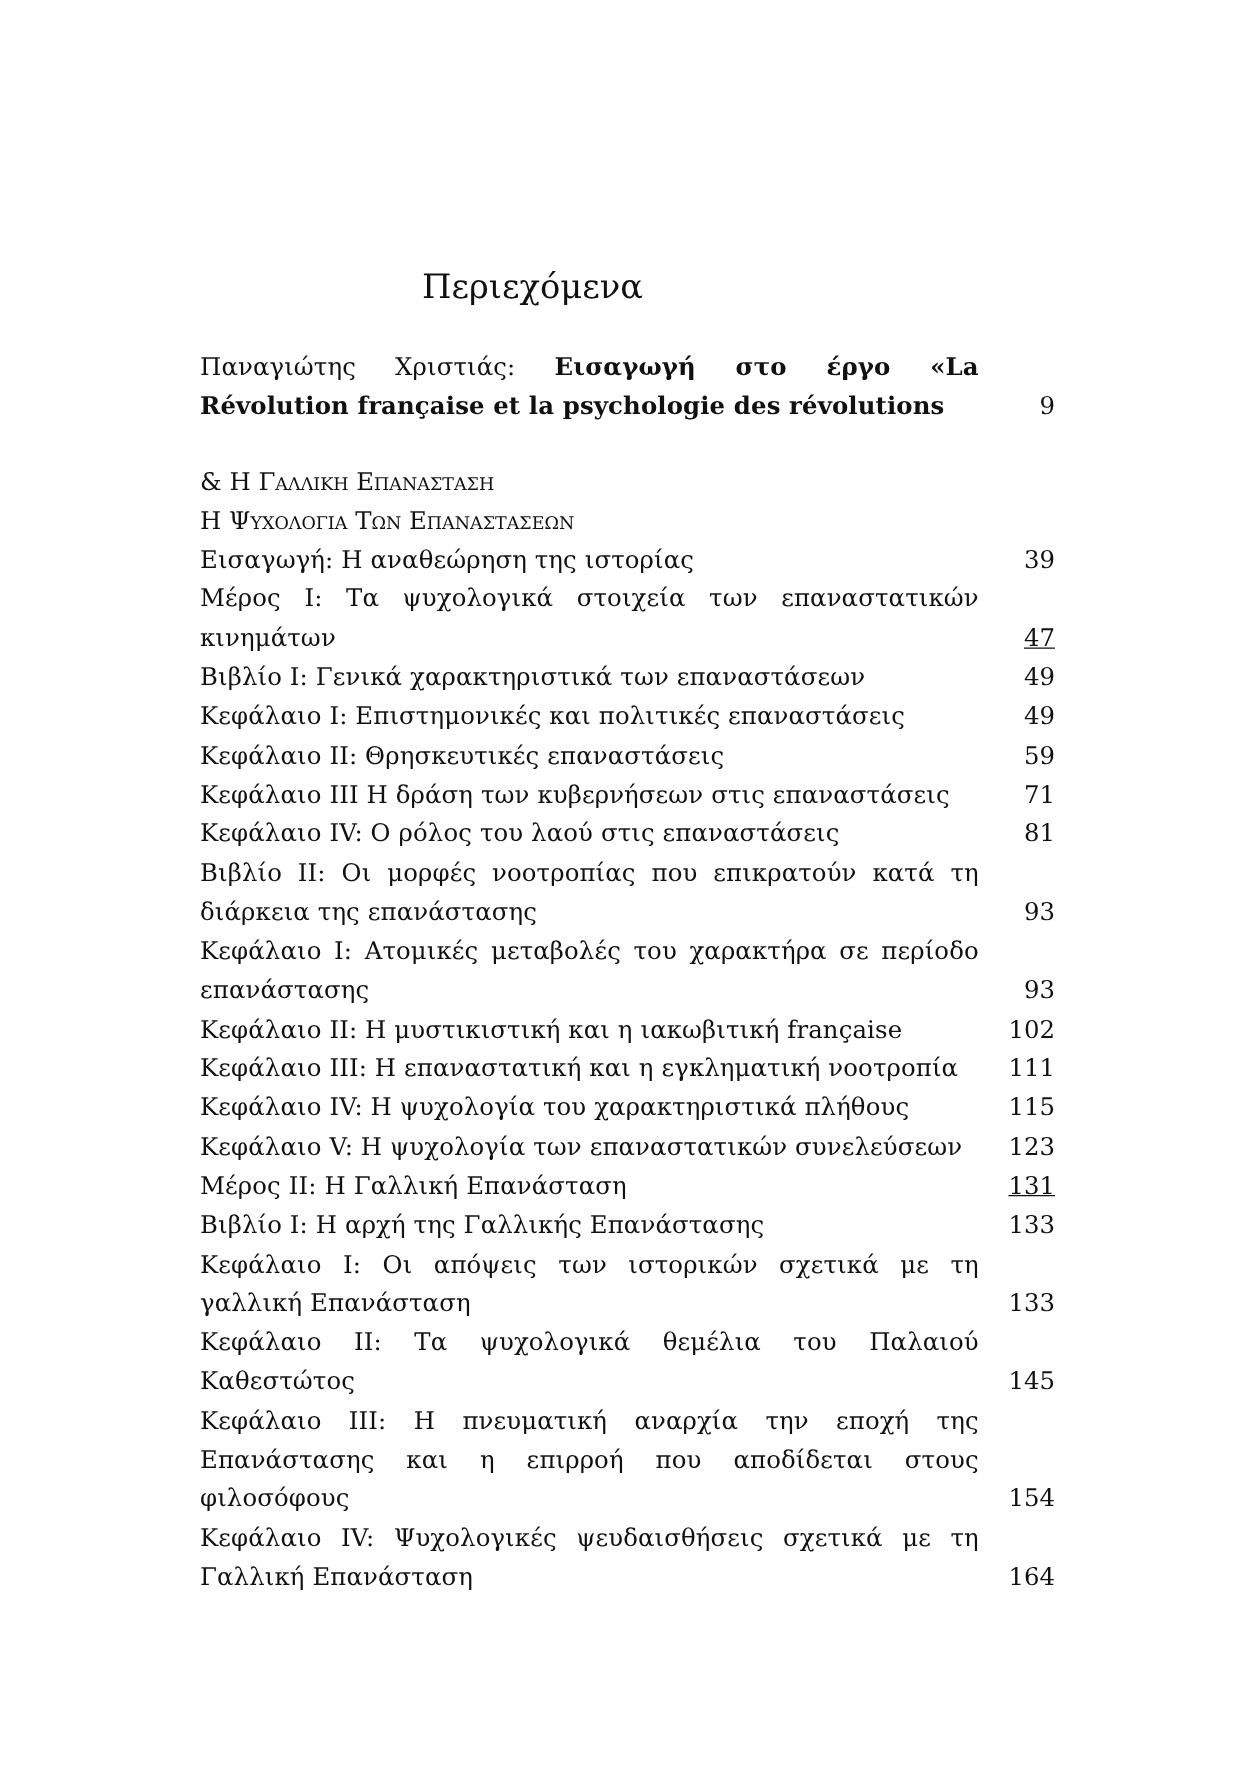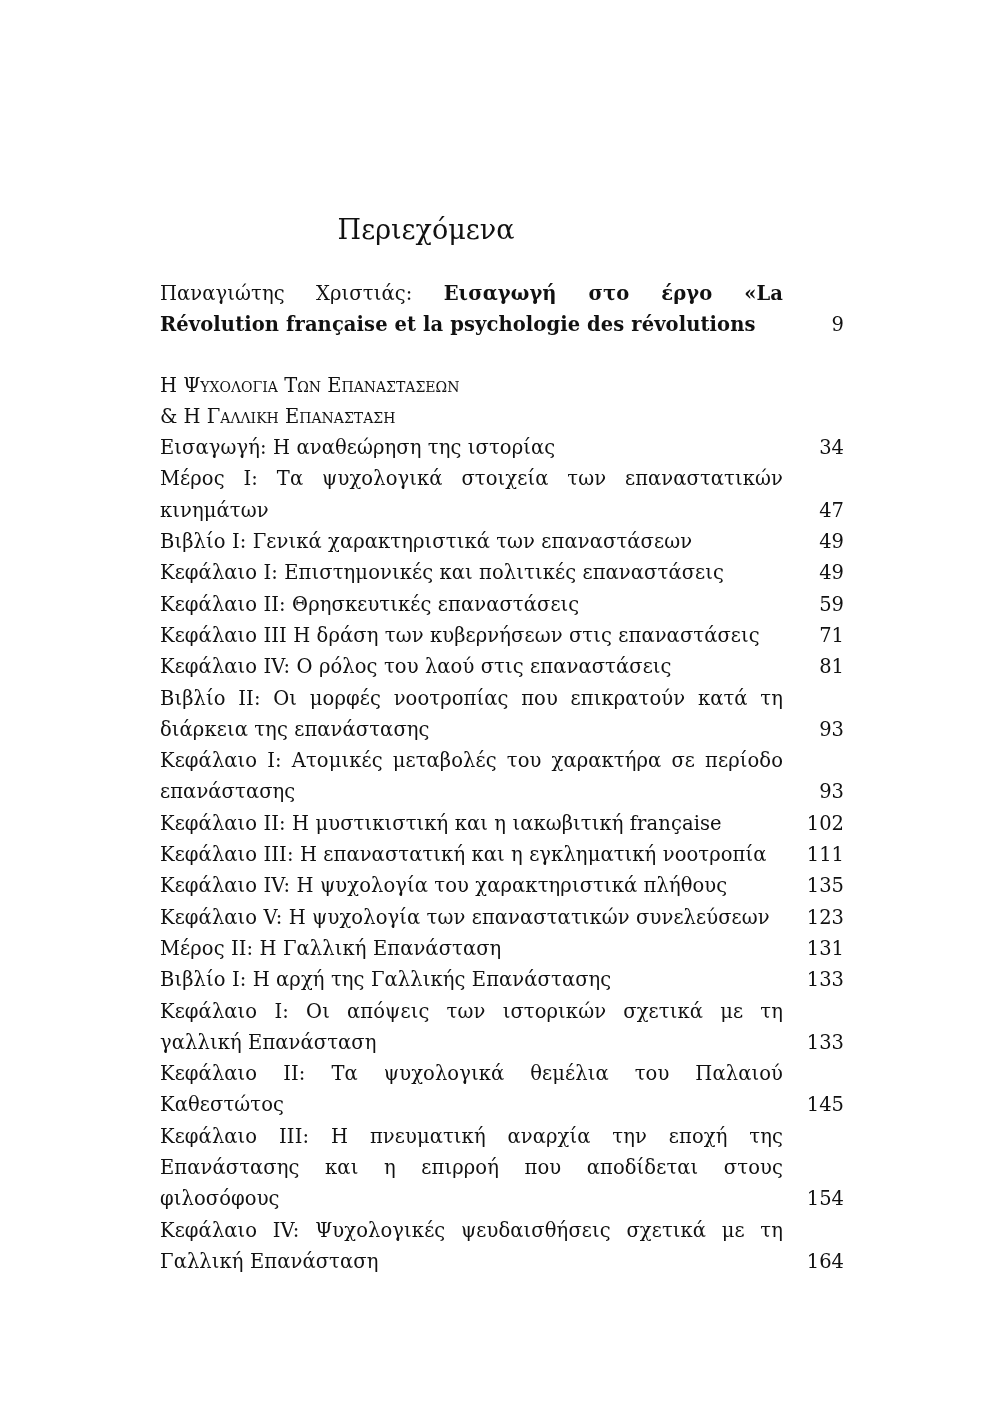--- a/index.html
+++ b/index.html
@@ -13,21 +13,21 @@
       text-align: center; font-size: 27px; line-height: 40px;
     }
     .toc { position: absolute; left: 160px; top: 278px; width: 690px; }
     .entry {
       position: relative; display: flex; align-items: flex-end;
       font-size: 19.5px; line-height: 31.3px; justify-content: space-between;
     }
     .entry .text { width: 623px; text-align: justify; text-align-last: left; letter-spacing: 0.1px; }
     .entry .page { flex: 1; text-align: right; padding-right: 6px; }
     .entry.bold .text, .entry.bold .page { font-weight: normal; }
-    .entry.bold .page { font-weight: normal; }
+    .entry.bold .page { font-weight: normal; text-decoration: underline; }
     .entry .text .b { font-weight: bold; }
     .entry.page-top { align-items: flex-start; gap: 34px; }
     .gap { height: 29px; }
     .smallcaps { font-variant: small-caps; }
     .heading { font-size: 19.5px; line-height: 31.3px; }
   </style>
 </head>
 <body>
 
 <div class="title">Περιεχόμενα</div>
@@ -36,27 +36,27 @@
   <div class="entry">
     <span class="text">
       <span>Παναγιώτης Χριστιάς:</span>
       <span class="b">Εισαγωγή στο έργο «La Révolution française et la psychologie des révolutions</span>
     </span>
     <span class="page">9</span>
   </div>
 
   <div class="gap"></div>
 
+  <div class="heading smallcaps">&amp; Η Γαλλικη Επανασταση</div>
   <div class="heading smallcaps">Η Ψυχολογια Των Επαναστασεων</div>
-  <div class="heading smallcaps">&amp; Η Γαλλικη Επανασταση</div>
 
   <div id="entries">
       <div class="entry">
         <span class="text">Εισαγωγή: Η αναθεώρηση της ιστορίας</span>
-        <span class="page">34</span>
+        <span class="page">39</span>
       </div>
       <div class="entry bold">
         <span class="text">Μέρος I: Τα ψυχολογικά στοιχεία των επαναστατικών κινημάτων</span>
         <span class="page">47</span>
       </div>
       <div class="entry">
         <span class="text">Βιβλίο I: Γενικά χαρακτηριστικά των επαναστάσεων</span>
         <span class="page">49</span>
       </div>
       <div class="entry">
@@ -86,21 +86,21 @@
       <div class="entry">
         <span class="text">Κεφάλαιο II: Η μυστικιστική και η ιακωβιτική française</span>
         <span class="page">102</span>
       </div>
       <div class="entry page-top">
         <span class="text">Κεφάλαιο III: Η επαναστατική και η εγκληματική νοοτροπία</span>
         <span class="page">111</span>
       </div>
       <div class="entry">
         <span class="text">Κεφάλαιο IV: Η ψυχολογία του χαρακτηριστικά πλήθους</span>
-        <span class="page">135</span>
+        <span class="page">115</span>
       </div>
       <div class="entry">
         <span class="text">Κεφάλαιο V: Η ψυχολογία των επαναστατικών συνελεύσεων</span>
         <span class="page">123</span>
       </div>
       <div class="entry bold">
         <span class="text">Μέρος II: Η Γαλλική Επανάσταση</span>
         <span class="page">131</span>
       </div>
       <div class="entry">

